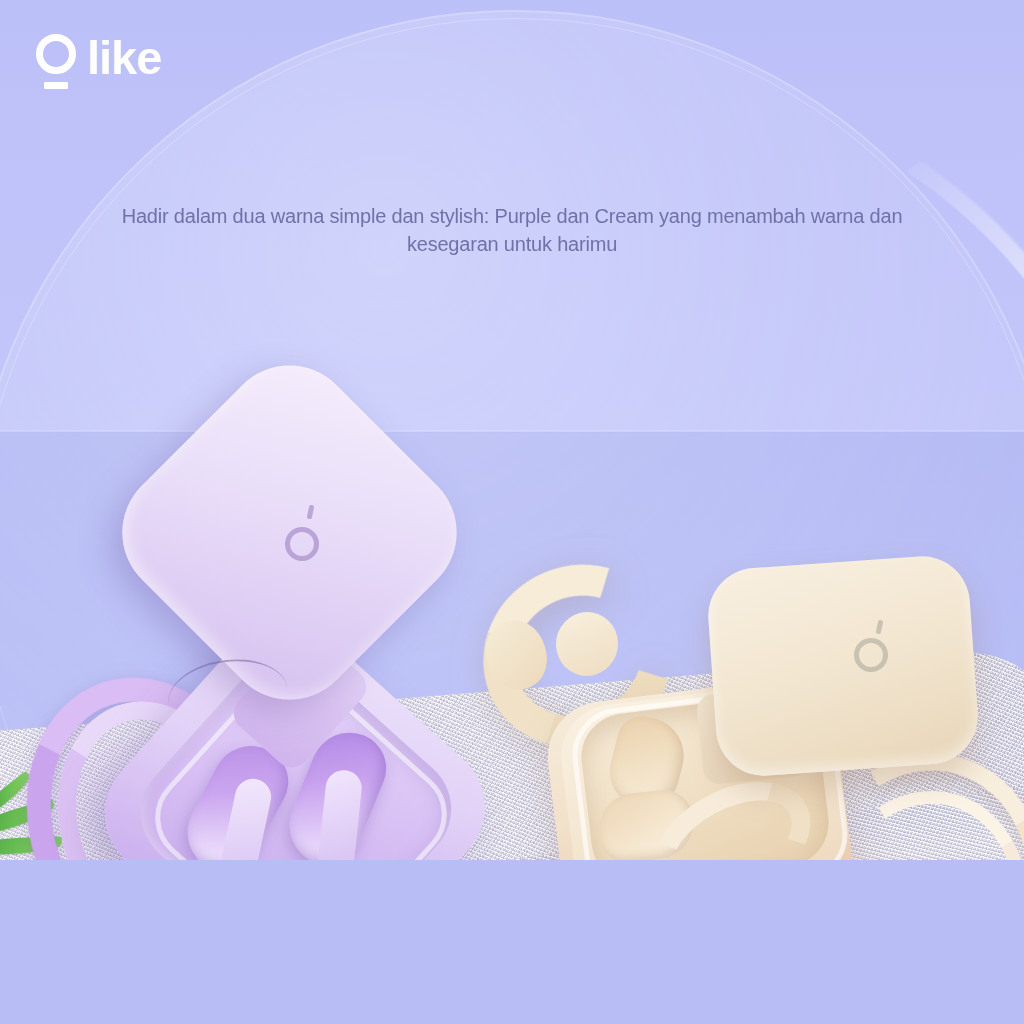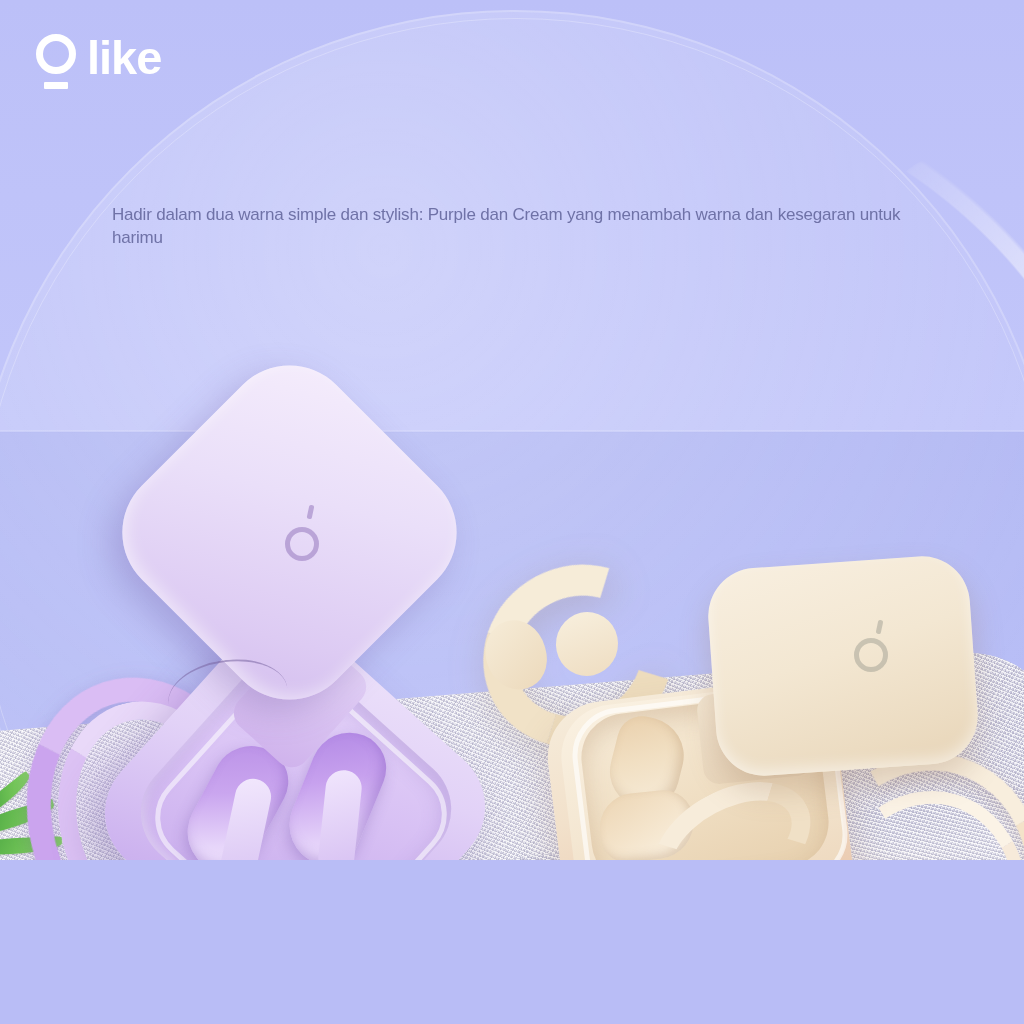--- a/index.html
+++ b/index.html
@@ -67,22 +67,22 @@
     margin-bottom:9px;
   }
 
   .headline{
     position:absolute;left:0;top:138px;width:1024px;text-align:center;
     font-size:36px;font-weight:700;font-style:italic;color:#1c1c1c;
     letter-spacing:.2px;
     text-shadow:0 1px 2px rgba(120,130,200,.25);
   }
   .subcopy{
-    position:absolute;left:112px;top:203px;width:800px;text-align:left;
-    font-size:17px;font-weight:400;color:#6f72a7;line-height:1.38;
+    position:absolute;left:112px;top:203px;width:800px;text-align:center;
+    font-size:20px;font-weight:400;color:#6f72a7;line-height:1.38;
     letter-spacing:-.2px;
   }
 
   
   .towel{
     position:absolute;left:-40px;top:690px;width:1110px;height:380px;
     background:
       radial-gradient(ellipse 70% 100% at 20% 20%,#e6e4ef 0%,#d9d8e6 60%,#cfcee0 100%);
     transform:rotate(-4.6deg);
     border-radius:50px 90px 0 0;

